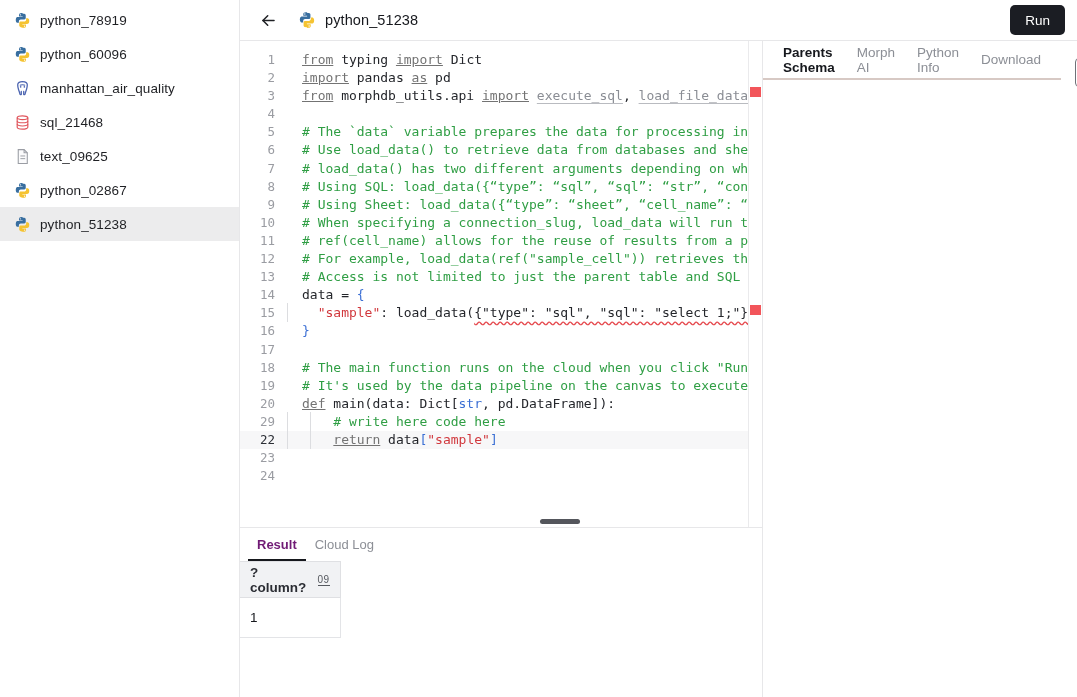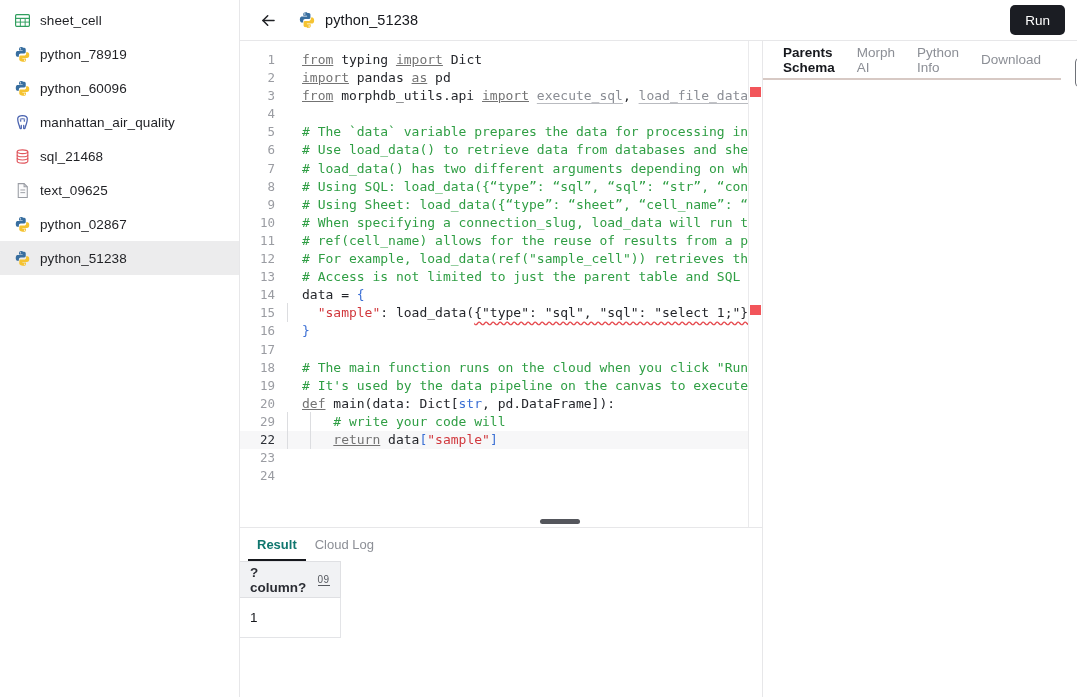--- a/index.html
+++ b/index.html
@@ -138,21 +138,21 @@
   .result-tabs {
     height: 33px; flex: 0 0 33px;
     display: flex; align-items: stretch; gap: 0;
     padding-left: 8px;
   }
   .rtab {
     display: flex; align-items: center;
     padding: 0 9px; font-size: 13px; color: #8c8f96;
     cursor: pointer; position: relative;
   }
-  .rtab.active { color: #0f766e; font-weight: bold; }
+  .rtab.active { color: #701a75; font-weight: bold; }
   .rtab.active::after {
     content: ""; position: absolute; left: 0; right: 0; bottom: 0;
     height: 2px; background: #16181d;
   }
   .res-table { border-collapse: collapse; table-layout: fixed; }
   .res-table th {
     width: 100px; height: 36px;
     background: #f1f2f4; border: 1px solid #dfe0e3;
     border-left: none;
     font-size: 13.5px; color: #2b2d33; text-align: left;
@@ -195,30 +195,20 @@
     font-family: inherit; cursor: pointer;
   }
 </style>
 </head>
 <body>
 
 <div class="app">
 
   <div class="sidebar">
     <div id="sidebar-list">
-        <div class="side-item">
-          <svg class="ico" viewBox="0 0 32 32">
-            <rect x="3" y="5" width="26" height="22" rx="2" fill="none" stroke="#2f9e5e" stroke-width="2.2"></rect>
-            <line x1="3" y1="12" x2="29" y2="12" stroke="#2f9e5e" stroke-width="2.2"></line>
-            <line x1="3" y1="19" x2="29" y2="19" stroke="#2f9e5e" stroke-width="1.8"></line>
-            <line x1="12" y1="12" x2="12" y2="27" stroke="#2f9e5e" stroke-width="1.8"></line>
-            <line x1="21" y1="12" x2="21" y2="27" stroke="#2f9e5e" stroke-width="1.8"></line>
-          </svg>
-          <span class="label">sheet_cell</span>
-        </div>
         <div class="side-item">
           <svg class="ico" viewBox="0 0 32 32">
             <path d="M15.9 2c-3 0-5.3.5-6 1.6-.4.7-.5 1.6-.5 2.8v2.2h6.8v1H7.3c-1.6 0-3 .9-3.6 2.7-.6 2-.6 3.3 0 5.4.5 1.6 1.6 2.7 3.2 2.7h2.3v-2.8c0-1.8 1.6-3.4 3.5-3.4h6.7c1.5 0 2.7-1.2 2.7-2.7V6.4c0-1.5-1.2-2.6-2.7-2.9-1-.2-2.2-.3-3.5-.5zm-3.7 2.1c.7 0 1.2.6 1.2 1.3s-.5 1.2-1.2 1.2c-.7 0-1.3-.5-1.3-1.2s.6-1.3 1.3-1.3z" fill="#386e9f"></path>
             <path d="M16.1 30c3 0 5.3-.5 6-1.6.4-.7.5-1.6.5-2.8v-2.2h-6.8v-1h8.9c1.6 0 3-.9 3.6-2.7.6-2 .6-3.3 0-5.4-.5-1.6-1.6-2.7-3.2-2.7h-2.3v2.8c0 1.8-1.6 3.4-3.5 3.4h-6.7c-1.5 0-2.7 1.2-2.7 2.7v5.1c0 1.5 1.2 2.6 2.7 2.9 1 .2 2.2.3 3.5.5zm3.7-2.1c-.7 0-1.2-.6-1.2-1.3s.5-1.2 1.2-1.2c.7 0 1.3.5 1.3 1.2s-.6 1.3-1.3 1.3z" fill="#f5c331"></path>
           </svg>
           <span class="label">python_78919</span>
         </div>
         <div class="side-item">
           <svg class="ico" viewBox="0 0 32 32">
             <path d="M15.9 2c-3 0-5.3.5-6 1.6-.4.7-.5 1.6-.5 2.8v2.2h6.8v1H7.3c-1.6 0-3 .9-3.6 2.7-.6 2-.6 3.3 0 5.4.5 1.6 1.6 2.7 3.2 2.7h2.3v-2.8c0-1.8 1.6-3.4 3.5-3.4h6.7c1.5 0 2.7-1.2 2.7-2.7V6.4c0-1.5-1.2-2.6-2.7-2.9-1-.2-2.2-.3-3.5-.5zm-3.7 2.1c.7 0 1.2.6 1.2 1.3s-.5 1.2-1.2 1.2c-.7 0-1.3-.5-1.3-1.2s.6-1.3 1.3-1.3z" fill="#386e9f"></path>
@@ -309,21 +299,21 @@
               <div class="crow"><div class="gutter">11</div><div class="ctext"><span class="cm"># ref(cell_name) allows for the reuse of results from a previous</span></div></div>
               <div class="crow"><div class="gutter">12</div><div class="ctext"><span class="cm"># For example, load_data(ref("sample_cell")) retrieves the resul</span></div></div>
               <div class="crow"><div class="gutter">13</div><div class="ctext"><span class="cm"># Access is not limited to just the parent table and SQL cells c</span></div></div>
               <div class="crow"><div class="gutter">14</div><div class="ctext"><span>data = </span><span class="bl">{</span></div></div>
               <div class="crow"><div class="gutter">15</div><div class="ctext"><span class="ig" style="left: 0px; position: absolute;"></span><span>  </span><span class="st">"sample"</span><span>: load_data(</span><span class="err">{"type": "sql", "sql": "select 1;"}</span><span>),</span></div></div>
               <div class="crow"><div class="gutter">16</div><div class="ctext"><span class="bl">}</span></div></div>
               <div class="crow"><div class="gutter">17</div><div class="ctext"></div></div>
               <div class="crow"><div class="gutter">18</div><div class="ctext"><span class="cm"># The main function runs on the cloud when you click "Run on Clo</span></div></div>
               <div class="crow"><div class="gutter">19</div><div class="ctext"><span class="cm"># It's used by the data pipeline on the canvas to execute your D</span></div></div>
               <div class="crow"><div class="gutter">20</div><div class="ctext"><span class="k">def</span><span> main(data: Dict[</span><span class="bl">str</span><span>, pd.DataFrame]):</span></div></div>
-              <div class="crow"><div class="gutter">29</div><div class="ctext"><span class="ig" style="left: 0px; position: absolute;"></span><span class="ig" style="left: 23px; position: absolute;"></span><span>    </span><span class="cm"># write your code will</span></div></div>
+              <div class="crow"><div class="gutter">29</div><div class="ctext"><span class="ig" style="left: 0px; position: absolute;"></span><span class="ig" style="left: 23px; position: absolute;"></span><span>    </span><span class="cm"># write here code here</span></div></div>
               <div class="crow active"><div class="gutter">22</div><div class="ctext"><span class="ig" style="left: 0px; position: absolute;"></span><span class="ig" style="left: 23px; position: absolute;"></span><span>    </span><span class="k">return</span><span> data</span><span class="bl">[</span><span class="st">"sample"</span><span class="bl">]</span></div></div>
               <div class="crow"><div class="gutter">23</div><div class="ctext"></div></div>
               <div class="crow"><div class="gutter">24</div><div class="ctext"></div></div>
             </div>
 
           <div class="ruler">
             <div class="mk" style="top:46px;"></div>
             <div class="mk" style="top:264px;"></div>
           </div>
 

